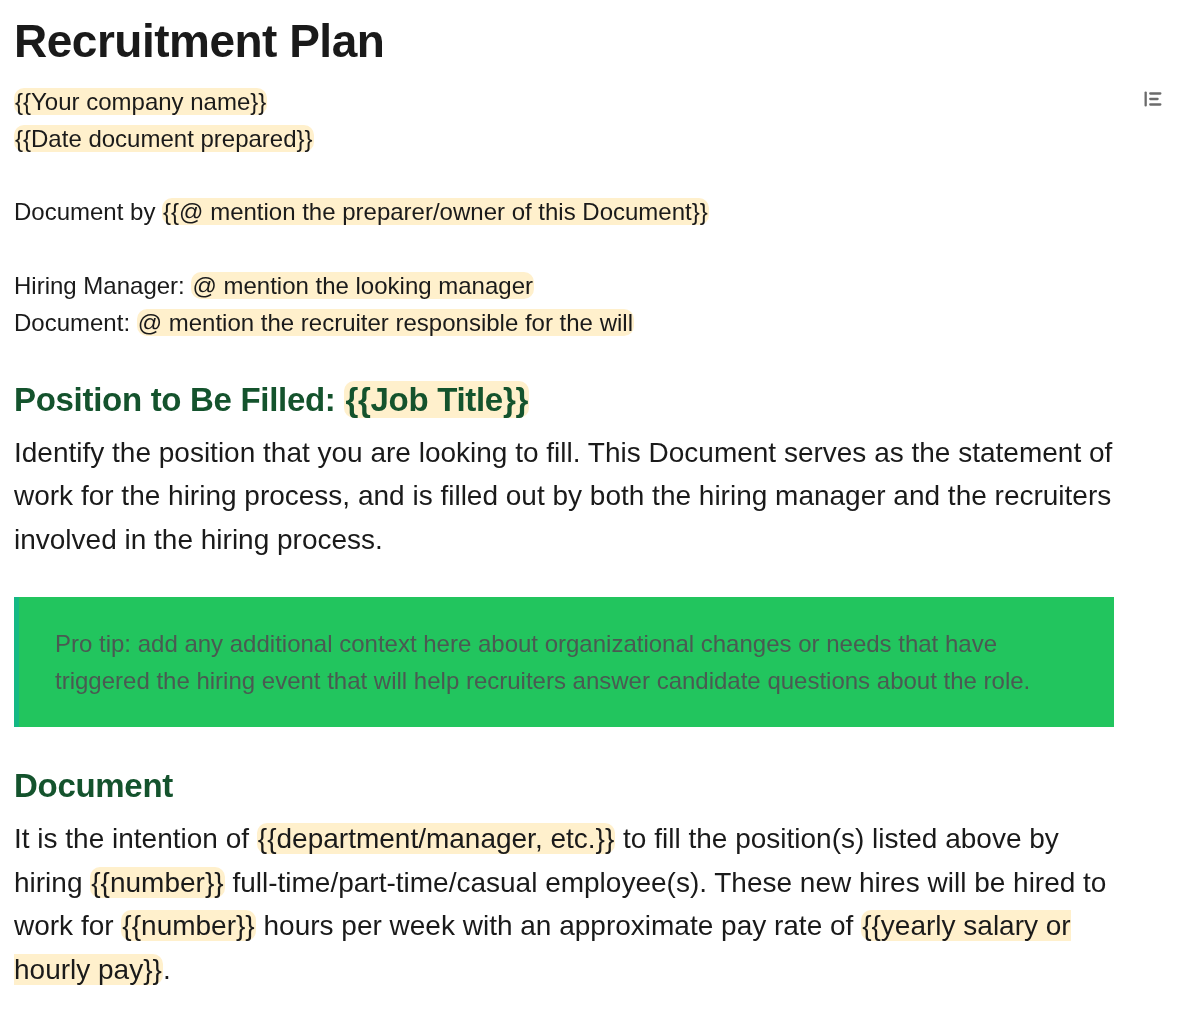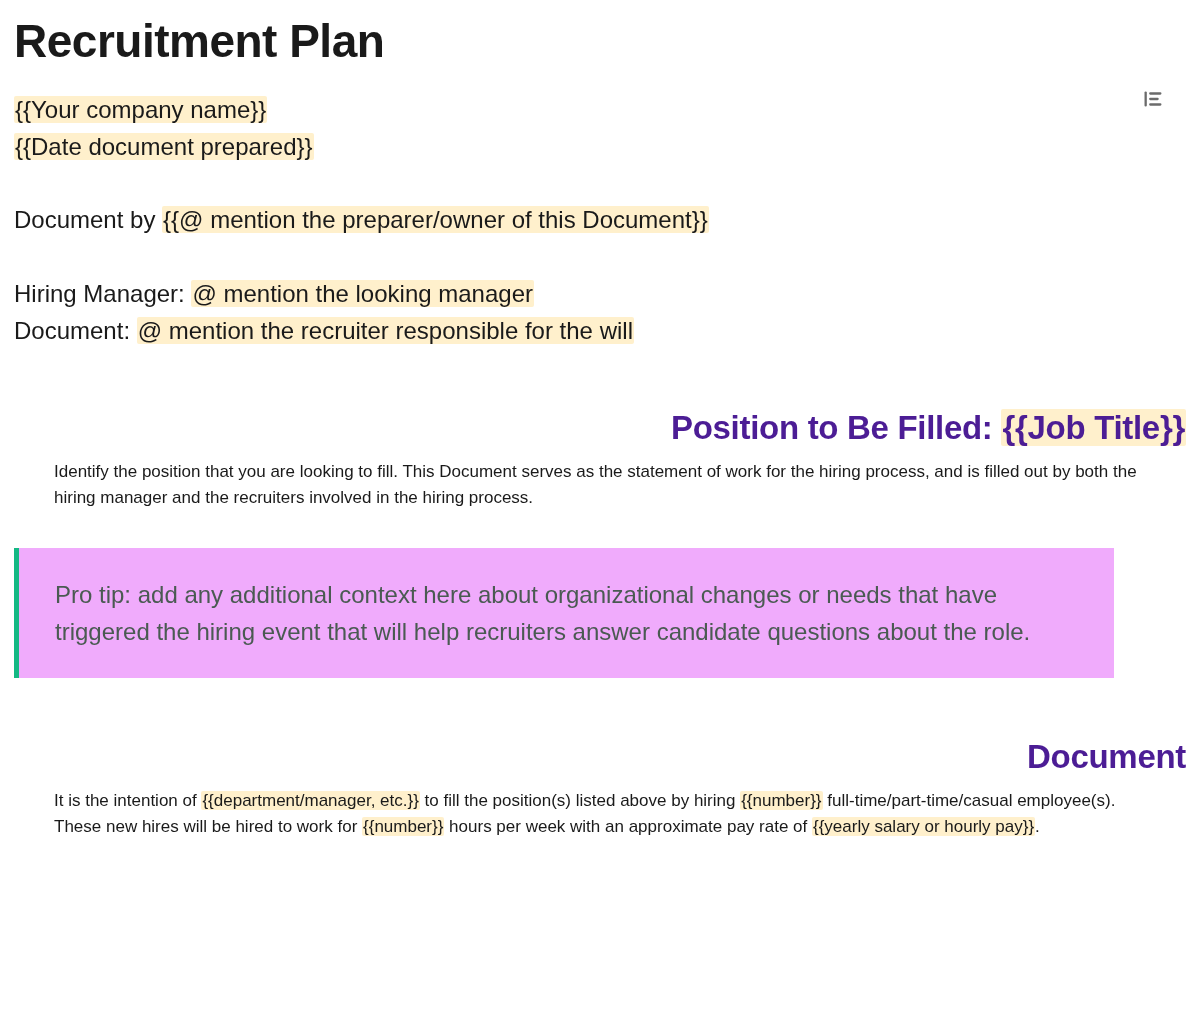--- a/index.html
+++ b/index.html
@@ -8,53 +8,51 @@
       background: #ffffff;
       color: #1a1a1a;
       padding: 14px;
       width: 1200px;
       position: relative;
     }
     h1 {
       font-size: 46px;
       font-weight: 800;
       letter-spacing: -0.5px;
-      margin-bottom: 23px;
+      margin-bottom: 15px;
       color: #1a1a1a;
     }
     h2 {
       font-size: 33px;
       font-weight: 800;
       letter-spacing: -0.3px;
-      margin-top: 60px;
+      margin-top: 40px;
       margin-bottom: 12px;
-      color: #4c1d95;
-      text-align: right;
+      color: #14532d;
     }
     .hl {
       background: #fff0cc;
-      border-radius: 2px;
+      border-radius: 10px;
       padding: 0 1px;
     }
     .meta-line {
       font-size: 24px;
       line-height: 1.55;
       color: #1a1a1a;
     }
     .body-text {
-      font-size: 17px;
+      font-size: 28px;
       line-height: 1.55;
       color: #1a1a1a;
       max-width: 1100px;
-      margin-left: 40px;
     }
     .spacer { height: 36px; }
     .tip-box {
       margin-top: 36px;
-      background: #f0abfc;
+      background: #22c55e;
       border-left: 5px solid #14b884;
       padding: 28px 36px;
       max-width: 1100px;
     }
     .tip-text {
       font-size: 24px;
       line-height: 1.55;
       color: #4a5a52;
       font-weight: 500;
     }

